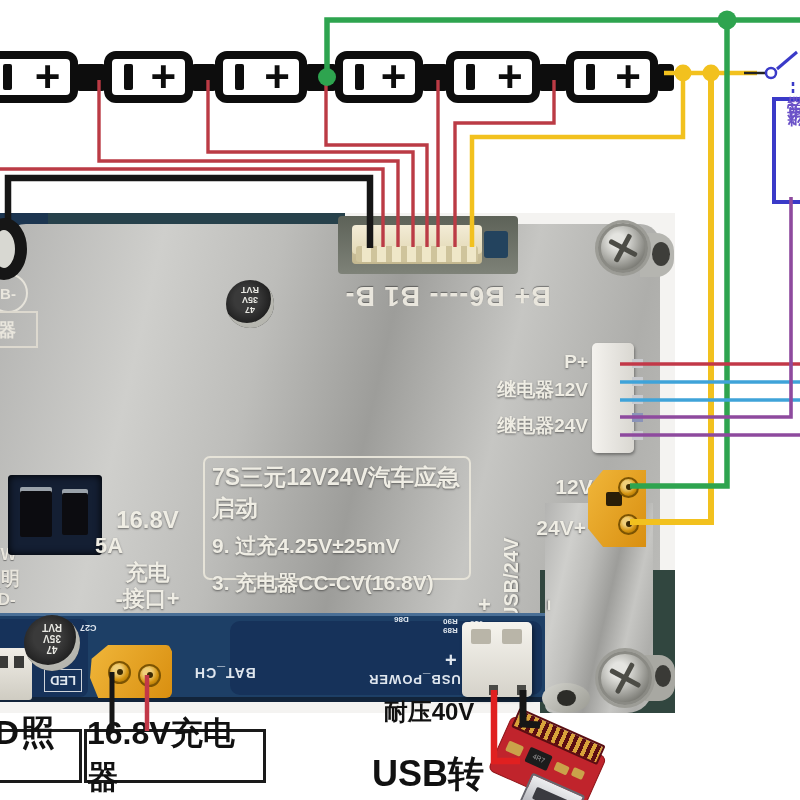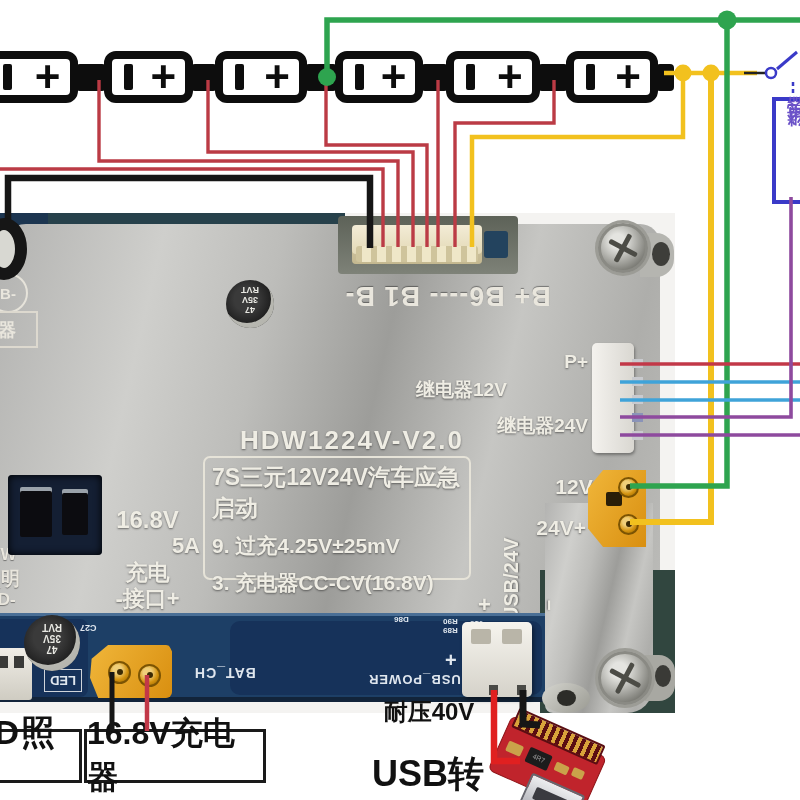--- a/index.html
+++ b/index.html
@@ -129,35 +129,34 @@
        color:#e9e6dd;font-weight:bold;font-size:18px;letter-spacing:2px;">继电器</div>
   <div class="abs silk" style="left:-24px;top:332px;font-size:17px;">HDW</div>
   <div class="abs silk" style="left:-18px;top:353px;font-size:19px;">照明</div>
   <div class="abs silk" style="left:-24px;top:377px;font-size:17px;">LED-</div>
 
   <div class="abs" style="left:8px;top:262px;width:94px;height:80px;background:#141f33;border-radius:4px;box-shadow:inset 0 0 8px #000;">
     <div style="position:absolute;left:12px;top:16px;width:32px;height:46px;background:#0c0c10;border-radius:2px;box-shadow:0 -4px 0 #9aa2aa,0 50px 0 -44px #9aa2aa;"></div>
     <div style="position:absolute;left:54px;top:18px;width:26px;height:42px;background:#0c0c10;border-radius:2px;box-shadow:0 -4px 0 #9aa2aa,0 46px 0 -40px #9aa2aa;"></div>
   </div>
 
-  <div class="abs plate-txt" style="left:240px;top:212px;font-size:26px;letter-spacing:2px;">HDW1224V-V2.0</div>
   <div class="abs" style="left:203px;top:243px;width:268px;height:124px;border:2.5px solid #e6e3d8;border-radius:7px;padding:4px 0 0 7px;box-sizing:border-box;">
     <div class="plate-txt" style="font-size:23px;letter-spacing:0px;">7S三元12V24V汽车应急启动</div>
     <div class="plate-txt" style="font-size:21px;margin-top:8px;">9. 过充4.25V±25mV</div>
     <div class="plate-txt" style="font-size:21px;margin-top:9px;">3. 充电器CC-CV(16.8V)</div>
   </div>
 
   <div class="abs plate-txt" style="left:455px;top:138px;width:133px;text-align:right;font-size:19px;">P+</div>
-  <div class="abs plate-txt" style="left:416px;top:164px;width:150px;font-size:19px;">继电器12V</div>
+  <div class="abs plate-txt" style="left:438px;top:164px;width:150px;text-align:right;font-size:19px;">继电器12V</div>
   <div class="abs plate-txt" style="left:438px;top:200px;width:150px;text-align:right;font-size:19px;">继电器24V</div>
   <div class="abs plate-txt" style="left:472px;top:262px;width:133px;text-align:right;font-size:21px;">12V+</div>
   <div class="abs plate-txt" style="left:453px;top:303px;width:133px;text-align:right;font-size:21px;">24V+</div>
 
   <div class="abs plate-txt" style="left:95px;top:293px;width:105px;text-align:center;font-size:24px;">16.8V</div>
-  <div class="abs plate-txt" style="left:95px;top:320px;width:105px;text-align:right;font-size:22px;">5A</div>
+  <div class="abs plate-txt" style="left:95px;top:320px;width:105px;text-align:left;font-size:22px;">5A</div>
   <div class="abs plate-txt" style="left:95px;top:345px;width:105px;text-align:center;font-size:22px;">充电</div>
   <div class="abs plate-txt" style="left:90px;top:371px;width:115px;text-align:center;font-size:22px;">-接口+</div>
 
   <div class="abs plate-txt" style="left:478px;top:379px;font-size:22px;">+</div>
   <div class="abs plate-txt" style="left:500px;top:302px;height:106px;writing-mode:vertical-rl;transform:rotate(180deg);font-size:20px;">USB/24V</div>
   <div class="abs plate-txt" style="left:543px;top:381px;font-size:19px;transform:rotate(90deg);">−</div>
 
   <div class="abs" style="left:592px;top:130px;width:42px;height:110px;background:linear-gradient(90deg,#f4f2ee,#d9d7d1);border-radius:5px;box-shadow:1px 2px 3px rgba(0,0,0,.35);">
     <div style="position:absolute;right:-9px;top:16px;width:11px;height:9px;background:#c9cace;"></div>
     <div style="position:absolute;right:-9px;top:34px;width:11px;height:9px;background:#c9cace;"></div>

